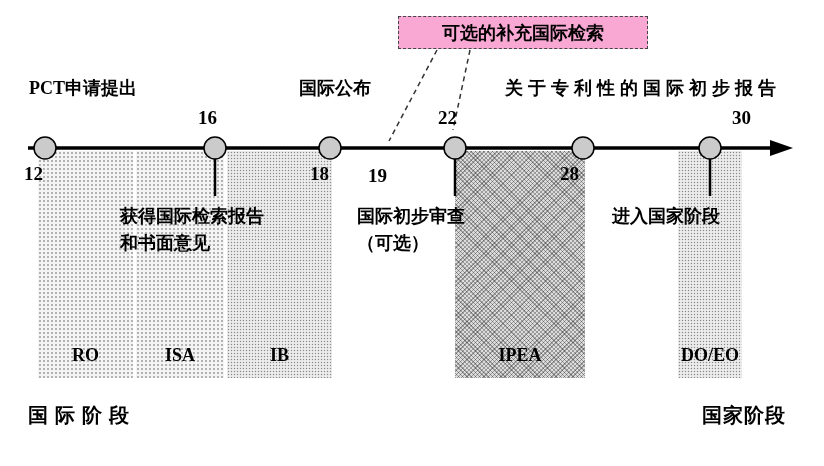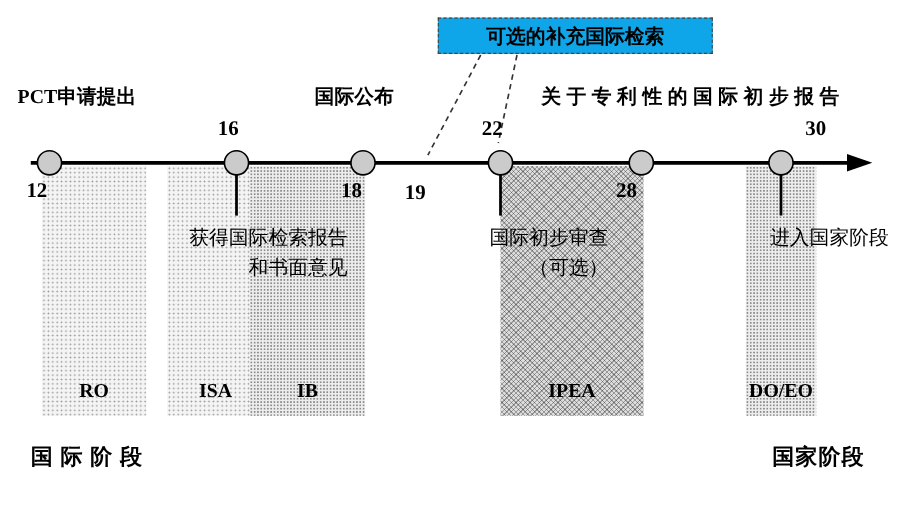--- a/index.html
+++ b/index.html
@@ -1,25 +1,25 @@
 <!DOCTYPE html>
 <html><head>
 <meta charset="utf-8">
 <style>
   * { margin:0; padding:0; box-sizing:border-box; }
   html,body { background:#fff; }
   .stage {
     position:relative; width:824px; height:466px; background:#fff;
     font-family:"Liberation Serif","DejaVu Serif",serif; color:#000; overflow:hidden;
   }
-  .lbl { position:absolute; font-weight:bold; font-size:18px; white-space:nowrap; z-index:3; }
+  .lbl { position:absolute; font-weight:bold; font-size:18px; white-space:nowrap; z-index:3;margin-left:13px; }
   .num { position:absolute; font-weight:bold; font-size:19px; white-space:nowrap; z-index:3; }
   .callout {
     position:absolute; left:398px; top:16px; width:250px; height:33px;
-    border:1.5px dashed #444; background:#0ea5e9; z-index:3;
+    border:1.5px dashed #444; background:#f9a8d4; z-index:3;
     display:flex; align-items:center; justify-content:center;
     font-weight:bold; font-size:18px; white-space:nowrap;
   }
   .band { position:absolute; top:151px; height:227px; z-index:1; }
   .band-label {
     position:absolute; bottom:12px; left:0; width:100%; text-align:center;
     font-weight:bold; font-size:18px; white-space:nowrap;
   }
   .tex-light {
     background-color:#f4f4f4;
@@ -32,32 +32,32 @@
     background-image:radial-gradient(circle, #8a8a8a 0.7px, transparent 1.05px);
     background-size:3px 3px;
   }
   .tex-dark {
     background-color:#dcdcdc;
     background-image:
       repeating-linear-gradient(45deg, rgba(0,0,0,0.30) 0, rgba(0,0,0,0.30) 1px, transparent 1px, transparent 3px),
       repeating-linear-gradient(-45deg, rgba(0,0,0,0.30) 0, rgba(0,0,0,0.30) 1px, transparent 1px, transparent 3px);
   }
   svg.graphics { position:absolute; left:0; top:0; z-index:2; }
-  .two-line { position:absolute; z-index:3; font-weight:normal; font-size:18px; line-height:27px; text-align:right; white-space:nowrap; }
+  .two-line { position:absolute; z-index:3; font-weight:bold; font-size:18px; line-height:27px; text-align:left; white-space:nowrap; }
   .phase { position:absolute; font-weight:bold; font-size:20px; white-space:nowrap; z-index:3; letter-spacing:1px; }
 </style>
 </head>
 <body>
 
 <div class="stage">
 
   <div class="band tex-light" style="left:38px; width:95px;">
     <div class="band-label">RO</div>
   </div>
-  <div class="band tex-light" style="left:152px; width:88px;">
+  <div class="band tex-light" style="left:136px; width:88px;">
     <div class="band-label">ISA</div>
   </div>
   <div class="band tex-mid" style="left:227px; width:105px;">
     <div class="band-label">IB</div>
   </div>
   <div class="band tex-dark" style="left:455px; width:130px;">
     <div class="band-label">IPEA</div>
   </div>
   <div class="band tex-mid" style="left:678px; width:64px;">
     <div class="band-label">DO/EO</div>

